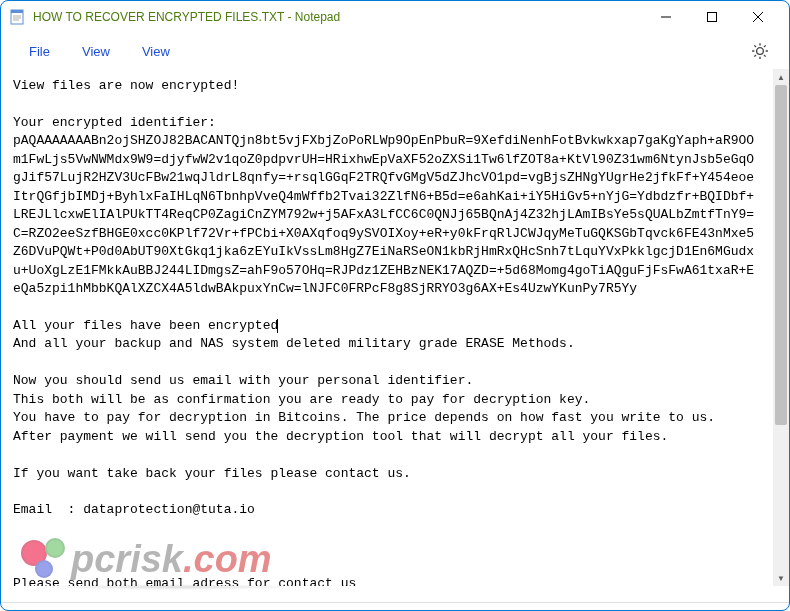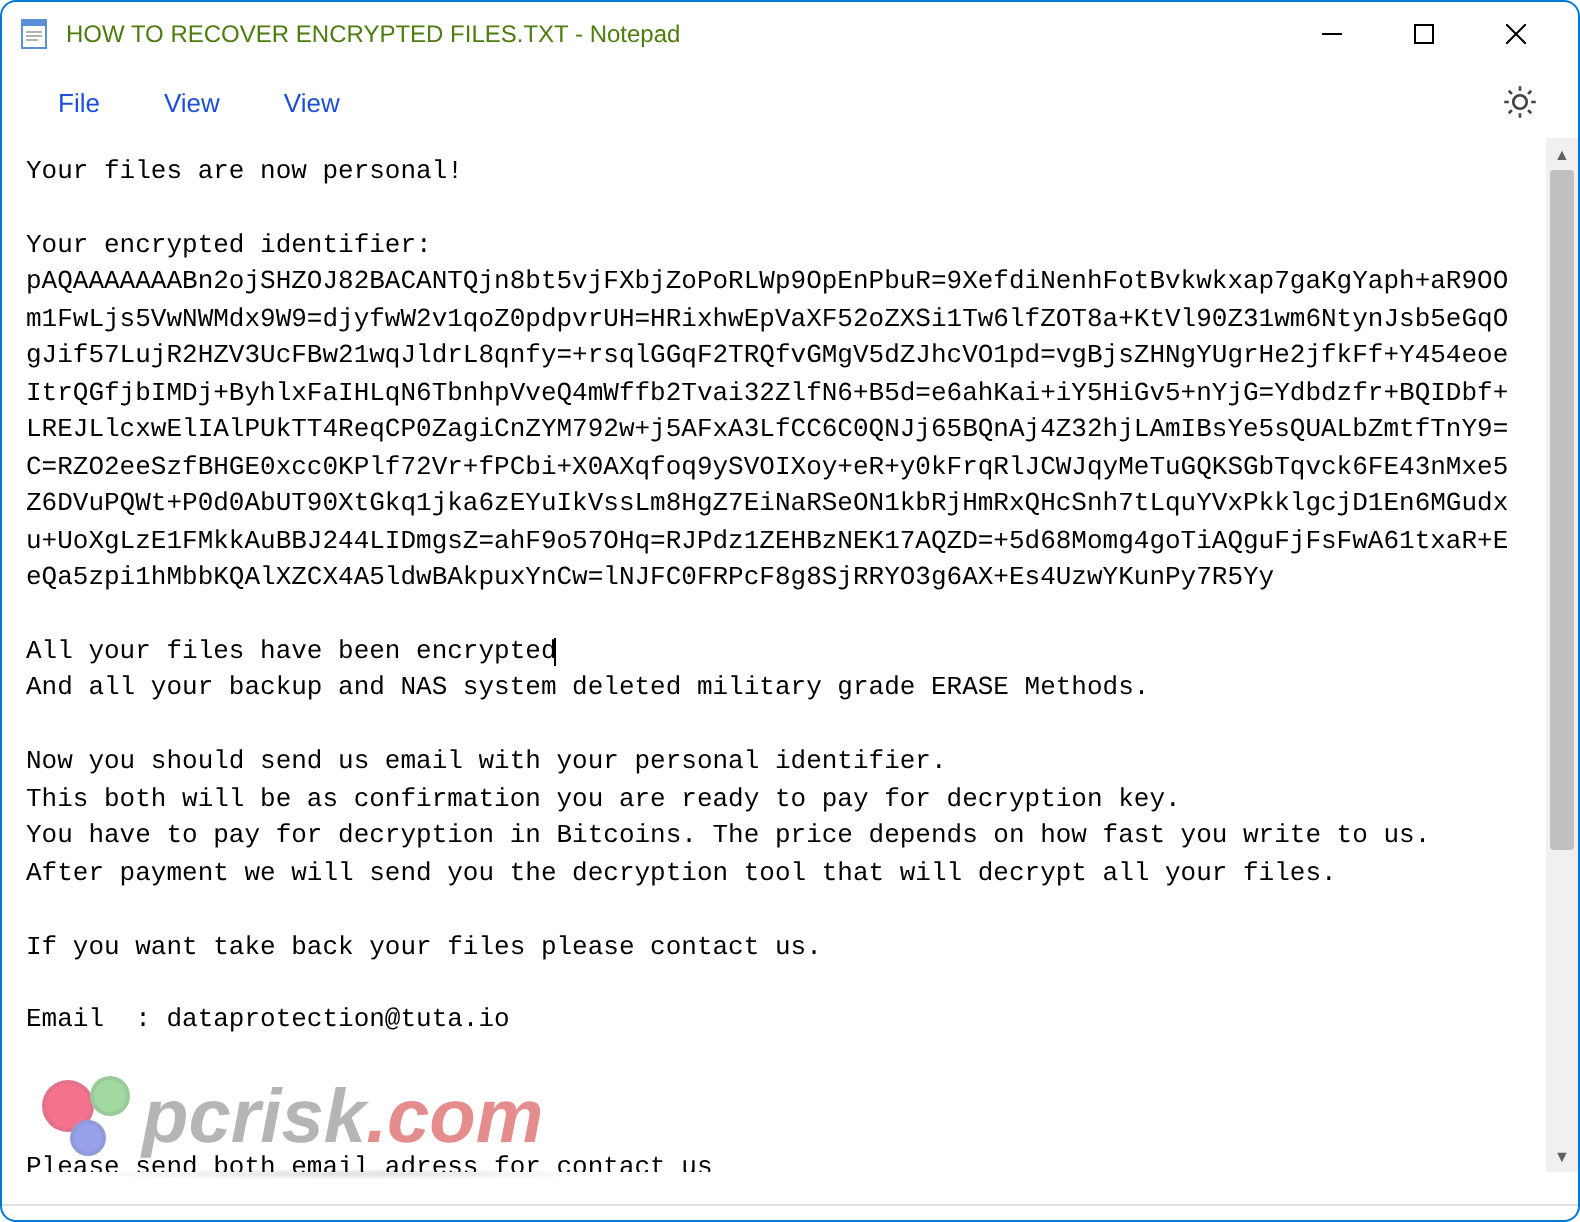--- a/index.html
+++ b/index.html
@@ -208,21 +208,21 @@
   <div class="menu-item">View</div>
   <div class="menu-item">View</div>
   <div class="menu-spacer"></div>
   <svg class="gear-icon" viewBox="0 0 16 16">
     <path d="M8 5a3 3 0 100 6 3 3 0 000-6z" fill="none" stroke="#444" stroke-width="1.2"></path>
     <path d="M8 1v2M8 13v2M1 8h2M13 8h2M3 3l1.4 1.4M11.6 11.6L13 13M13 3l-1.4 1.4M4.4 11.6L3 13" stroke="#444" stroke-width="1.2"></path>
   </svg>
 </div>
 
 <div class="content-area">
-  <div class="editor"><span>Your files are now personal!</span>
+  <div class="editor"><span>View files are now encrypted!</span>
 
 <span>Your encrypted identifier:</span>
 <span>pAQAAAAAAABn2ojSHZOJ82BACANTQjn8bt5vjFXbjZoPoRLWp9OpEnPbuR=9XefdiNenhFotBvkwkxap7gaKgYaph+aR9OOm1FwLjs5VwNWMdx9W9=djyfwW2v1qoZ0pdpvrUH=HRixhwEpVaXF52oZXSi1Tw6lfZOT8a+KtVl90Z31wm6NtynJsb5eGqOgJif57LujR2HZV3UcFBw21wqJldrL8qnfy=+rsqlGGqF2TRQfvGMgV5dZJhcVO1pd=vgBjsZHNgYUgrHe2jfkFf+Y454eoeItrQGfjbIMDj+ByhlxFaIHLqN6TbnhpVveQ4mWffb2Tvai32ZlfN6+B5d=e6ahKai+iY5HiGv5+nYjG=Ydbdzfr+BQIDbf+LREJLlcxwElIAlPUkTT4ReqCP0ZagiCnZYM792w+j5AFxA3LfCC6C0QNJj65BQnAj4Z32hjLAmIBsYe5sQUALbZmtfTnY9=C=RZO2eeSzfBHGE0xcc0KPlf72Vr+fPCbi+X0AXqfoq9ySVOIXoy+eR+y0kFrqRlJCWJqyMeTuGQKSGbTqvck6FE43nMxe5Z6DVuPQWt+P0d0AbUT90XtGkq1jka6zEYuIkVssLm8HgZ7EiNaRSeON1kbRjHmRxQHcSnh7tLquYVxPkklgcjD1En6MGudxu+UoXgLzE1FMkkAuBBJ244LIDmgsZ=ahF9o57OHq=RJPdz1ZEHBzNEK17AQZD=+5d68Momg4goTiAQguFjFsFwA61txaR+EeQa5zpi1hMbbKQAlXZCX4A5ldwBAkpuxYnCw=lNJFC0FRPcF8g8SjRRYO3g6AX+Es4UzwYKunPy7R5Yy</span>
 
 <span class="cursor-line">All your files have been encrypted</span>
 <span>And all your backup and NAS system deleted military grade ERASE Methods.</span>
 
 <span>Now you should send us email with your personal identifier.</span>
 <span>This both will be as confirmation you are ready to pay for decryption key.</span>
 <span>You have to pay for decryption in Bitcoins. The price depends on how fast you write to us.</span>

